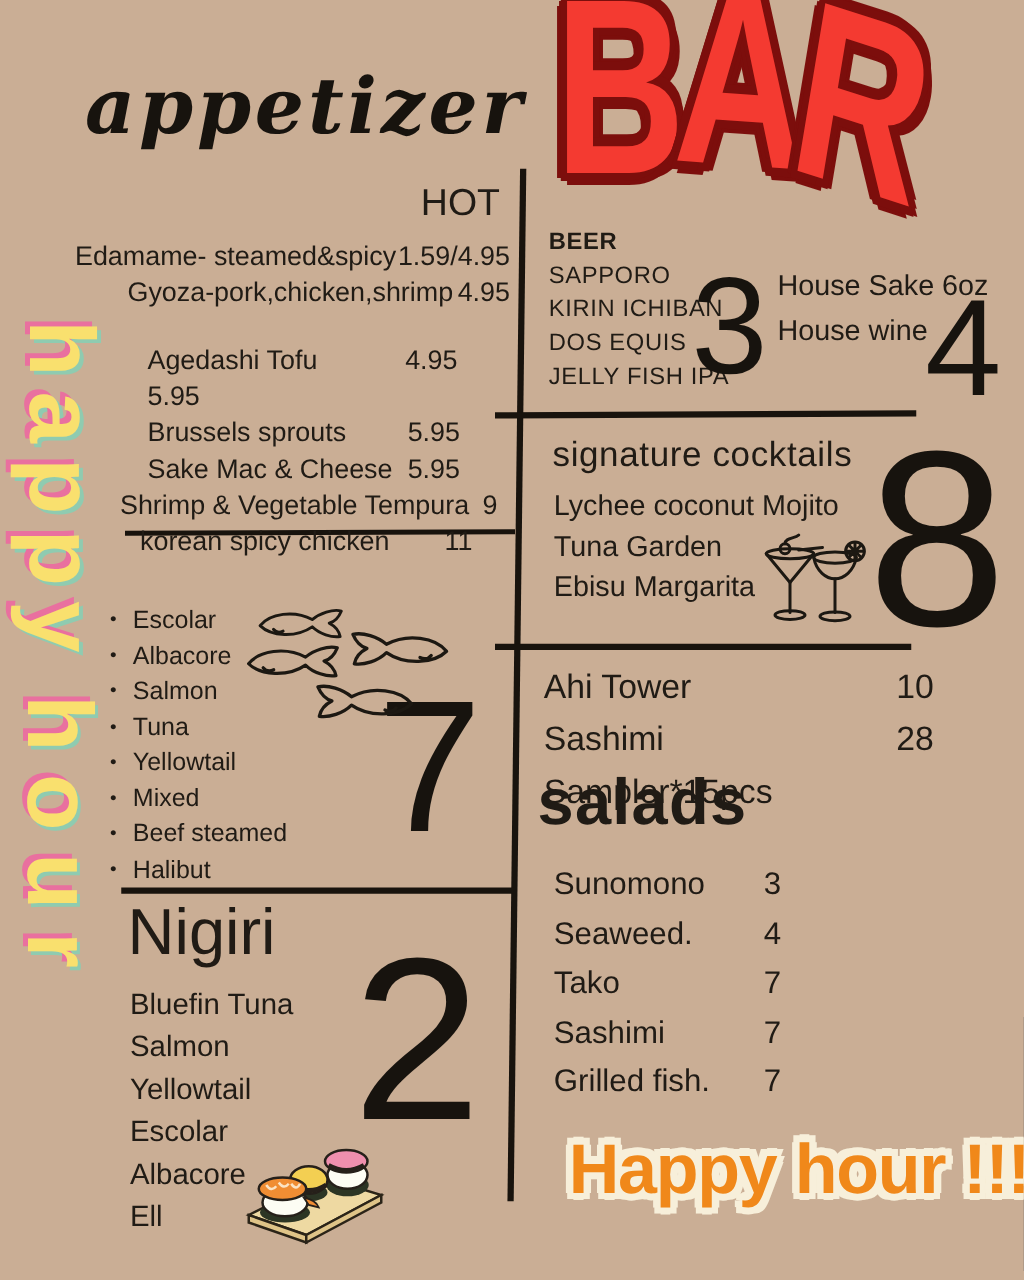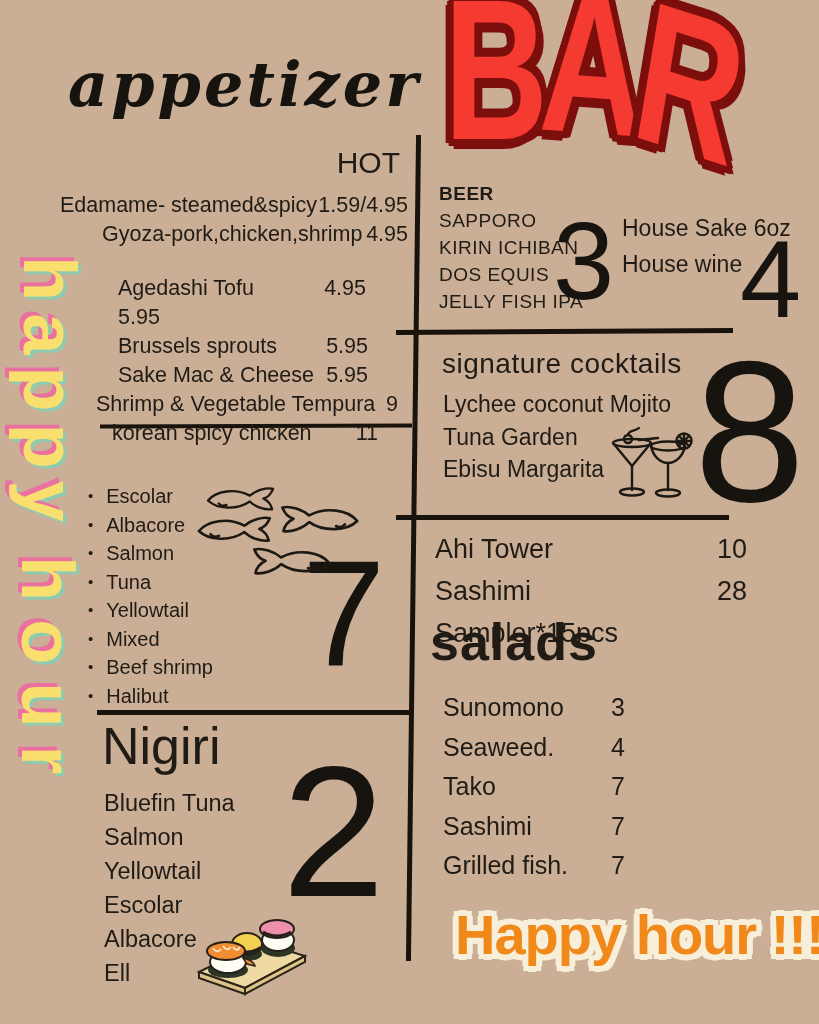--- a/index.html
+++ b/index.html
@@ -172,21 +172,21 @@
       </div>
   </div>
 
   <ul class="abs crudo-list">
     <li>Escolar</li>
     <li>Albacore</li>
     <li>Salmon</li>
     <li>Tuna</li>
     <li>Yellowtail</li>
     <li>Mixed</li>
-    <li>Beef shrimp</li>
+    <li>Beef steamed</li>
     <li>Halibut</li>
   </ul>
   <div class="abs big-num num7">7</div>
 
   <svg class="abs doodle" style="left:204px; top:484px" width="78" height="33">
       <use href="#fish"></use>
     </svg>
   <svg class="abs doodle" style="left:194px; top:513px" width="86" height="36">
       <use href="#fish"></use>
     </svg>

